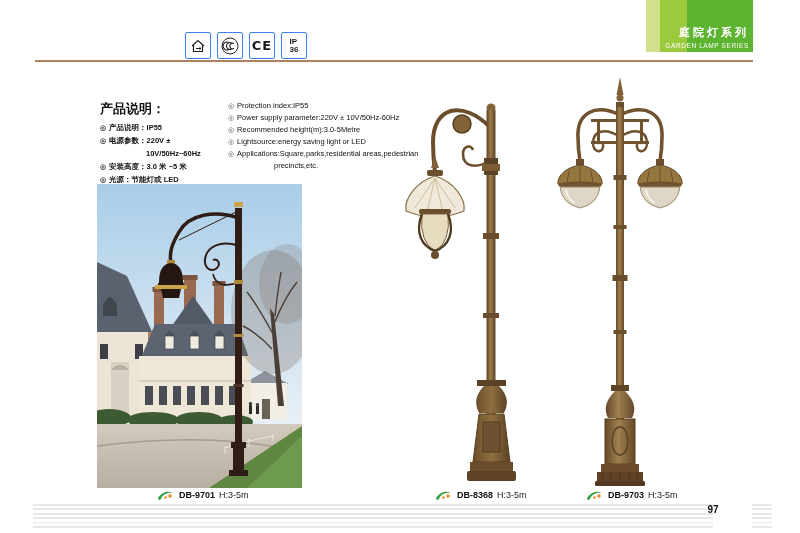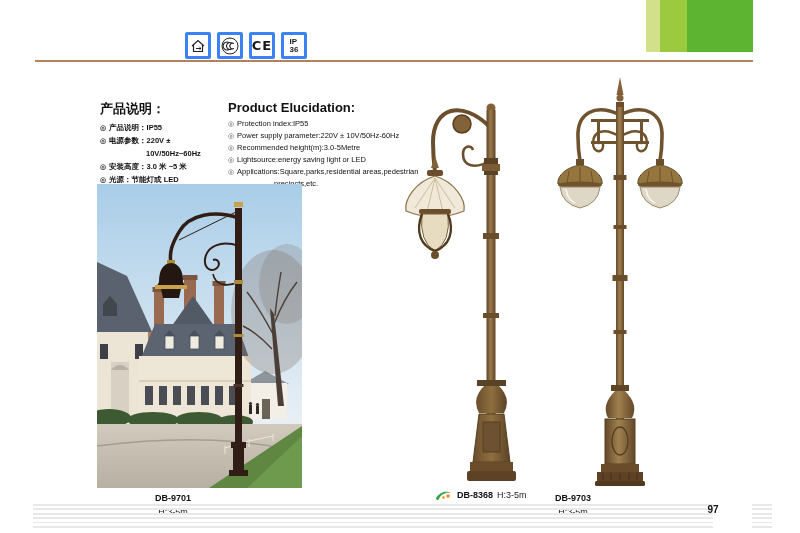--- a/index.html
+++ b/index.html
@@ -5,21 +5,21 @@
   html,body{margin:0;padding:0;}
   body{
     width:800px;height:533px;position:relative;background:#ffffff;
     font-family:"Liberation Sans", sans-serif;overflow:hidden;
   }
   .abs{position:absolute;}
 
   
   .cert-row{left:185px;top:32px;display:flex;gap:6px;}
   .cert-box{
-    width:26px;height:27px;border:3px solid #3b82f6;border-radius:2px;
+    width:26px;height:27px;border:1px solid #3b82f6;border-radius:2px;
     background:#fff;display:flex;align-items:center;justify-content:center;
     box-sizing:border-box;
   }
   .cert-ce{font-weight:bold;font-size:13px;color:#1a1a1a;letter-spacing:1px;font-family:"DejaVu Sans",sans-serif;}
   .cert-ip{font-weight:bold;font-size:8px;line-height:8px;color:#1a1a1a;text-align:left;}
 
   
   .series-header{left:646px;top:0;width:107px;height:52px;display:flex;}
   .stripe1{width:14px;height:100%;background:var(--green_light,#d2e08b);}
   .stripe2{width:27px;height:100%;background:var(--green_mid,#9bca3e);}
@@ -83,37 +83,40 @@
       <div>IP</div>
       <div>36</div>
     </div>
   </div>
 </div>
 
 <div class="abs series-header">
   <div class="stripe1"></div>
   <div class="stripe2"></div>
   <div class="stripe3"></div>
+  <div class="series-text">
+    <div class="series-cn">庭院灯系列</div>
+    <div class="series-en">GARDEN LAMP SERIES</div>
+  </div>
 </div>
 
 <div class="abs top-rule"></div>
 
 <div class="abs specs specs-cn">
   <h3>产品说明：</h3>
   <ul>
     <li><span class="bullet">◎</span><span>产品说明：IP55</span></li>
     <li><span class="bullet">◎</span><span>电源参数：220V ± 10V/50Hz~60Hz</span></li>
     <li><span class="bullet">◎</span><span>安装高度：3.0 米 ~5 米</span></li>
     <li><span class="bullet">◎</span><span>光源：节能灯或 LED</span></li>
     <li><span class="bullet">◎</span><span>使用场所：广场、花园、小区、步行街等场所</span></li>
   </ul>
 </div>
 
 <div class="abs specs specs-en">
-  <h3>Product Elucidation:</h3>
   <ul>
     <li><span class="bullet">◎</span><span>Protection index:IP55</span></li>
     <li><span class="bullet">◎</span><span>Power supply parameter:220V ± 10V/50Hz-60Hz</span></li>
     <li><span class="bullet">◎</span><span>Recommended height(m):3.0-5Metre</span></li>
     <li><span class="bullet">◎</span><span>Lightsource:energy saving light or LED</span></li>
     <li><span class="bullet">◎</span><span>Applications:Square,parks,residential areas,pedestrian precincts,etc.</span></li>
   </ul>
 </div>
 
 <div class="abs product" style="left:97px;top:184px;width:205px;height:304px;">
@@ -353,39 +356,39 @@
       <line x1="58" y1="398" x2="58" y2="405"></line>
         <line x1="66" y1="398" x2="66" y2="405"></line>
         <line x1="75" y1="398" x2="75" y2="405"></line>
       <line x1="84" y1="398" x2="84" y2="405"></line>
         <line x1="92" y1="398" x2="92" y2="405"></line>
     </g>
     <rect x="50" y="406" width="50" height="5" rx="1.5" fill="#52391f"></rect>
   </svg>
 </div>
 
-<div class="abs prod-label" style="left:155px;top:489px;flex-direction:column;">
+<div class="abs prod-label" style="left:155px;top:489px;">
   <svg width="20" height="12" viewBox="0 0 20 12">
     <path d="M3,9 C8,2 14,2 18,4 C13,3 8,5 6,10 C5,12 3,11 3,9 Z" fill="#3aa348"></path>
     <circle cx="15" cy="7" r="1.8" fill="#f08a24"></circle>
       <circle cx="10.5" cy="8.5" r="1.3" fill="#f08a24"></circle>
   </svg>
   <span class="model">DB-9701</span>
   <span class="hval">H:3-5m</span>
 </div>
 <div class="abs prod-label" style="left:433px;top:489px;">
   <svg width="20" height="12" viewBox="0 0 20 12">
     <path d="M3,9 C8,2 14,2 18,4 C13,3 8,5 6,10 C5,12 3,11 3,9 Z" fill="#3aa348"></path>
     <circle cx="15" cy="7" r="1.8" fill="#f08a24"></circle>
       <circle cx="10.5" cy="8.5" r="1.3" fill="#f08a24"></circle>
   </svg>
   <span class="model">DB-8368</span>
   <span class="hval">H:3-5m</span>
 </div>
-<div class="abs prod-label" style="left:555px;top:489px;flex-direction:column;">
+<div class="abs prod-label" style="left:584px;top:489px;">
   <svg width="20" height="12" viewBox="0 0 20 12">
     <path d="M3,9 C8,2 14,2 18,4 C13,3 8,5 6,10 C5,12 3,11 3,9 Z" fill="#3aa348"></path>
     <circle cx="15" cy="7" r="1.8" fill="#f08a24"></circle>
       <circle cx="10.5" cy="8.5" r="1.3" fill="#f08a24"></circle>
   </svg>
   <span class="model">DB-9703</span>
   <span class="hval">H:3-5m</span>
 </div>
 
 <div class="abs lines" style="left:33px;top:504px;width:680px;">

